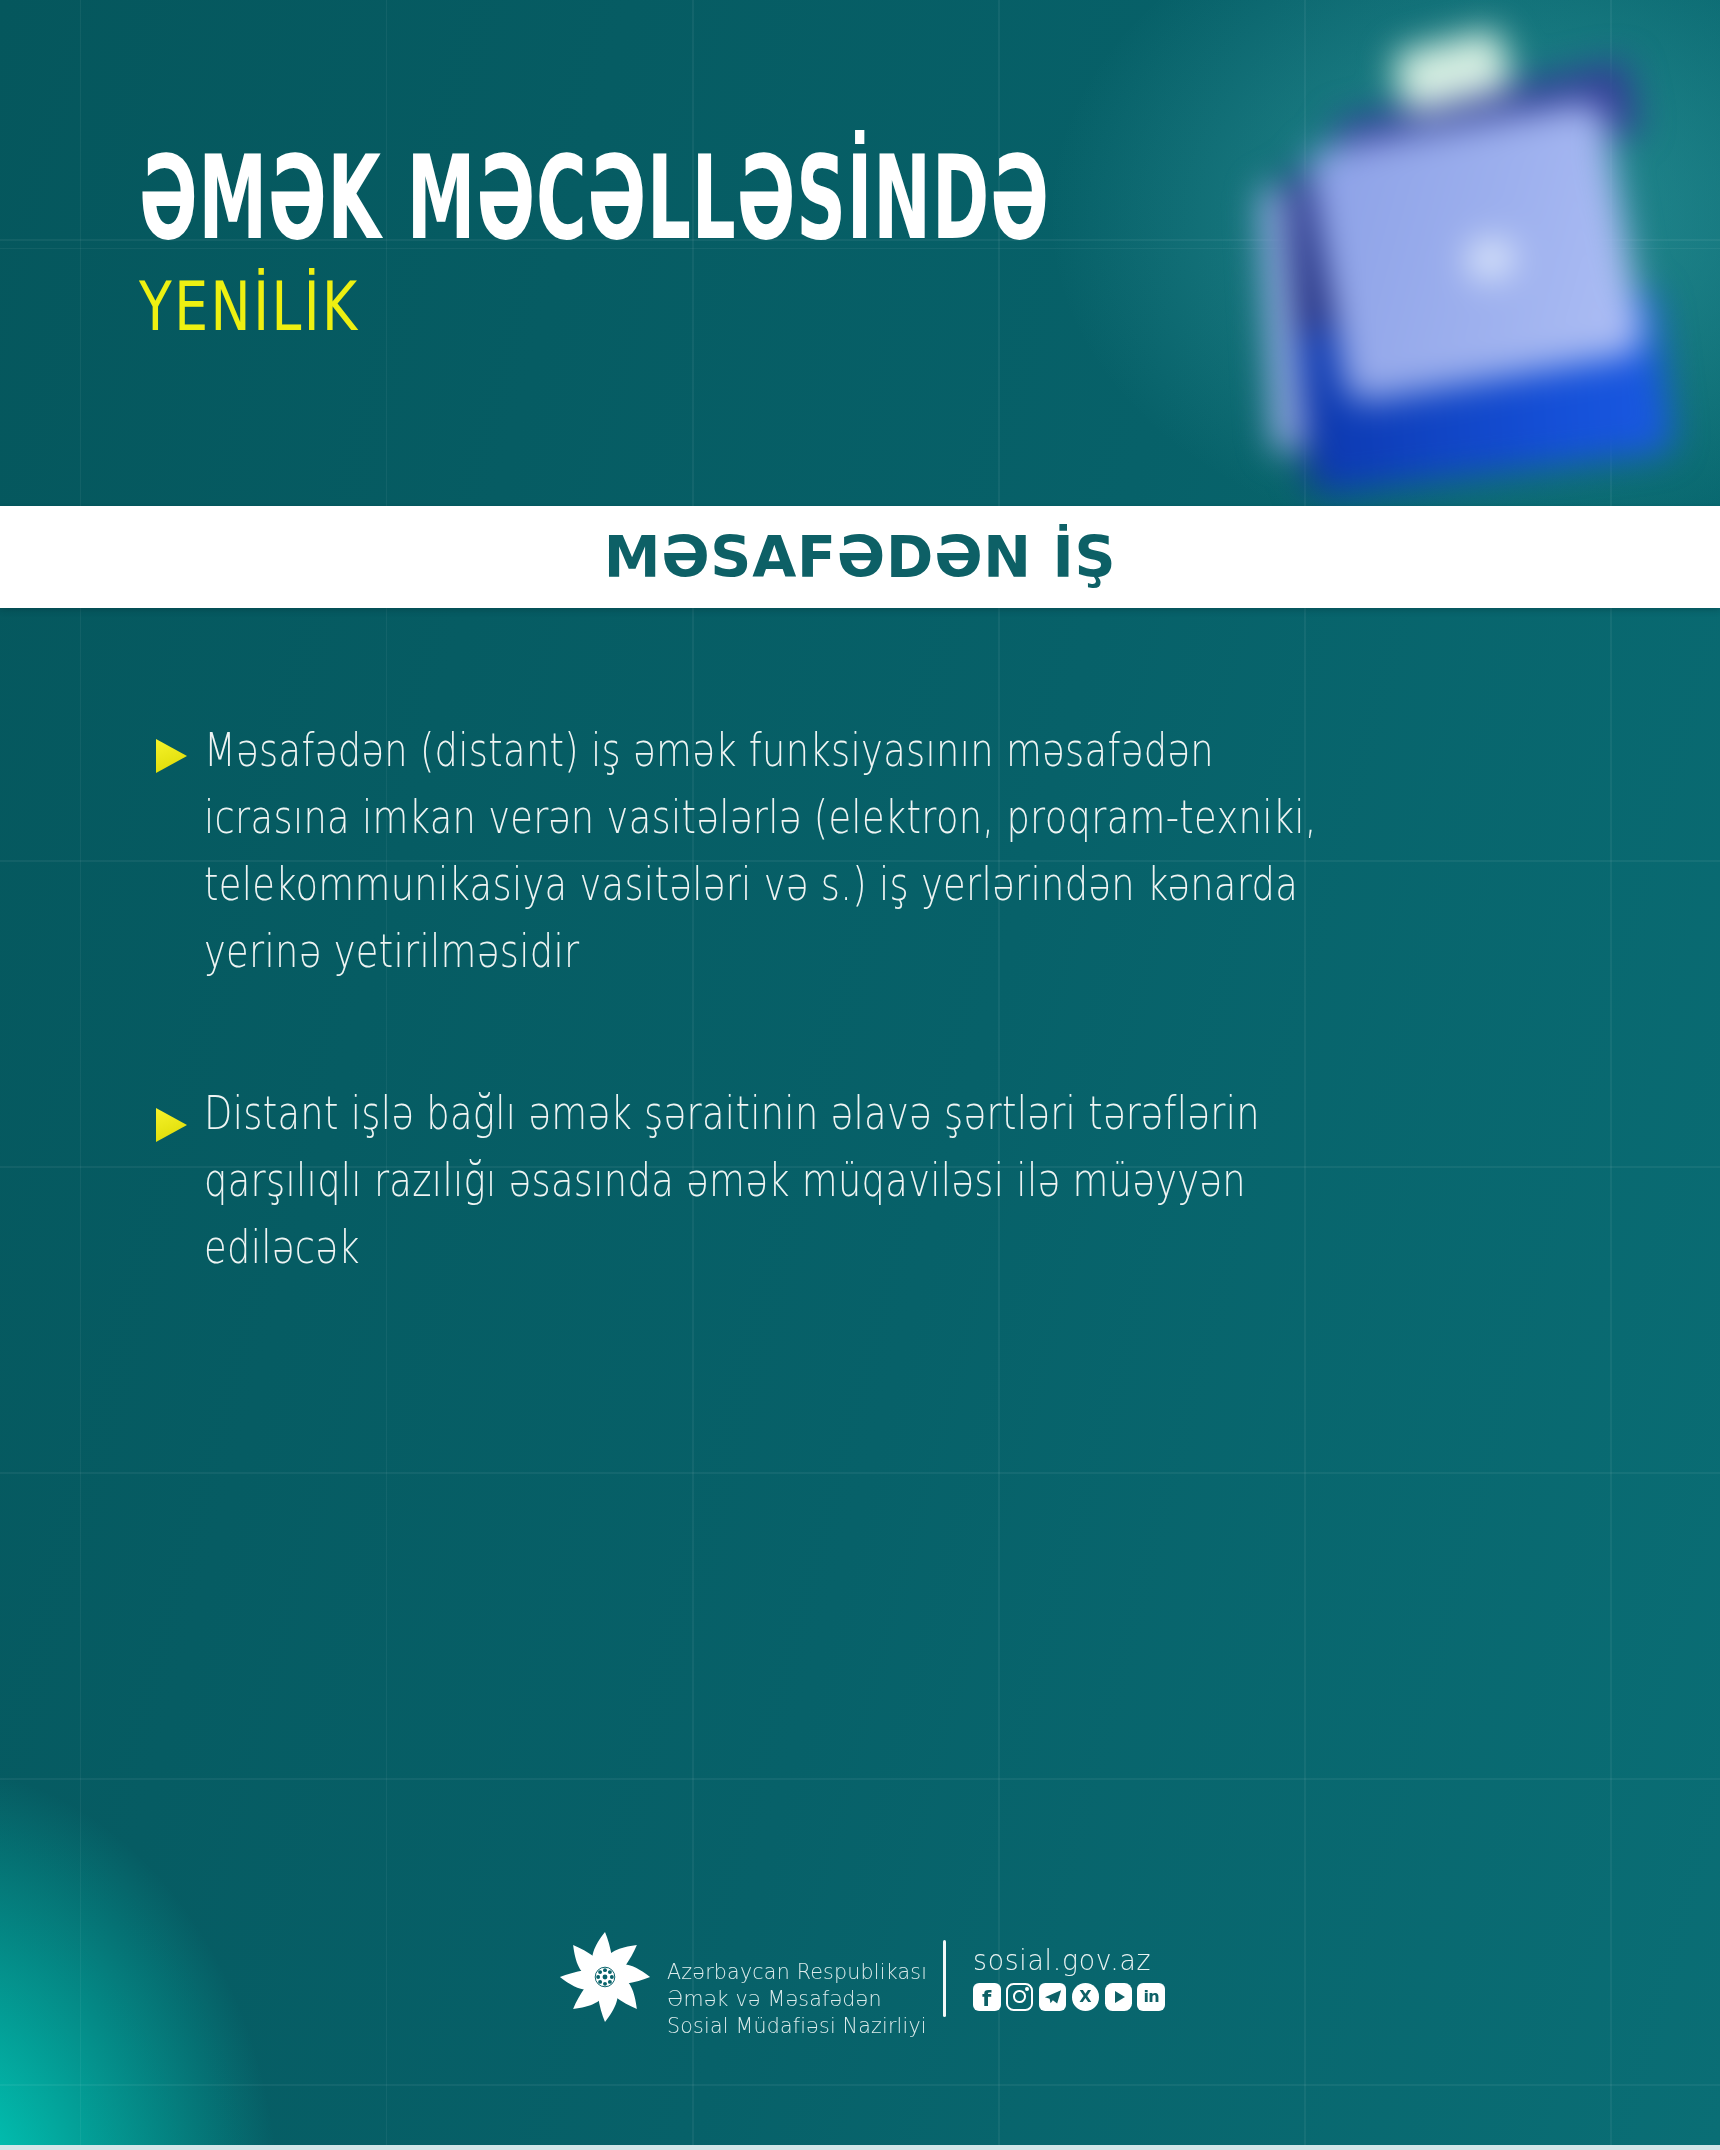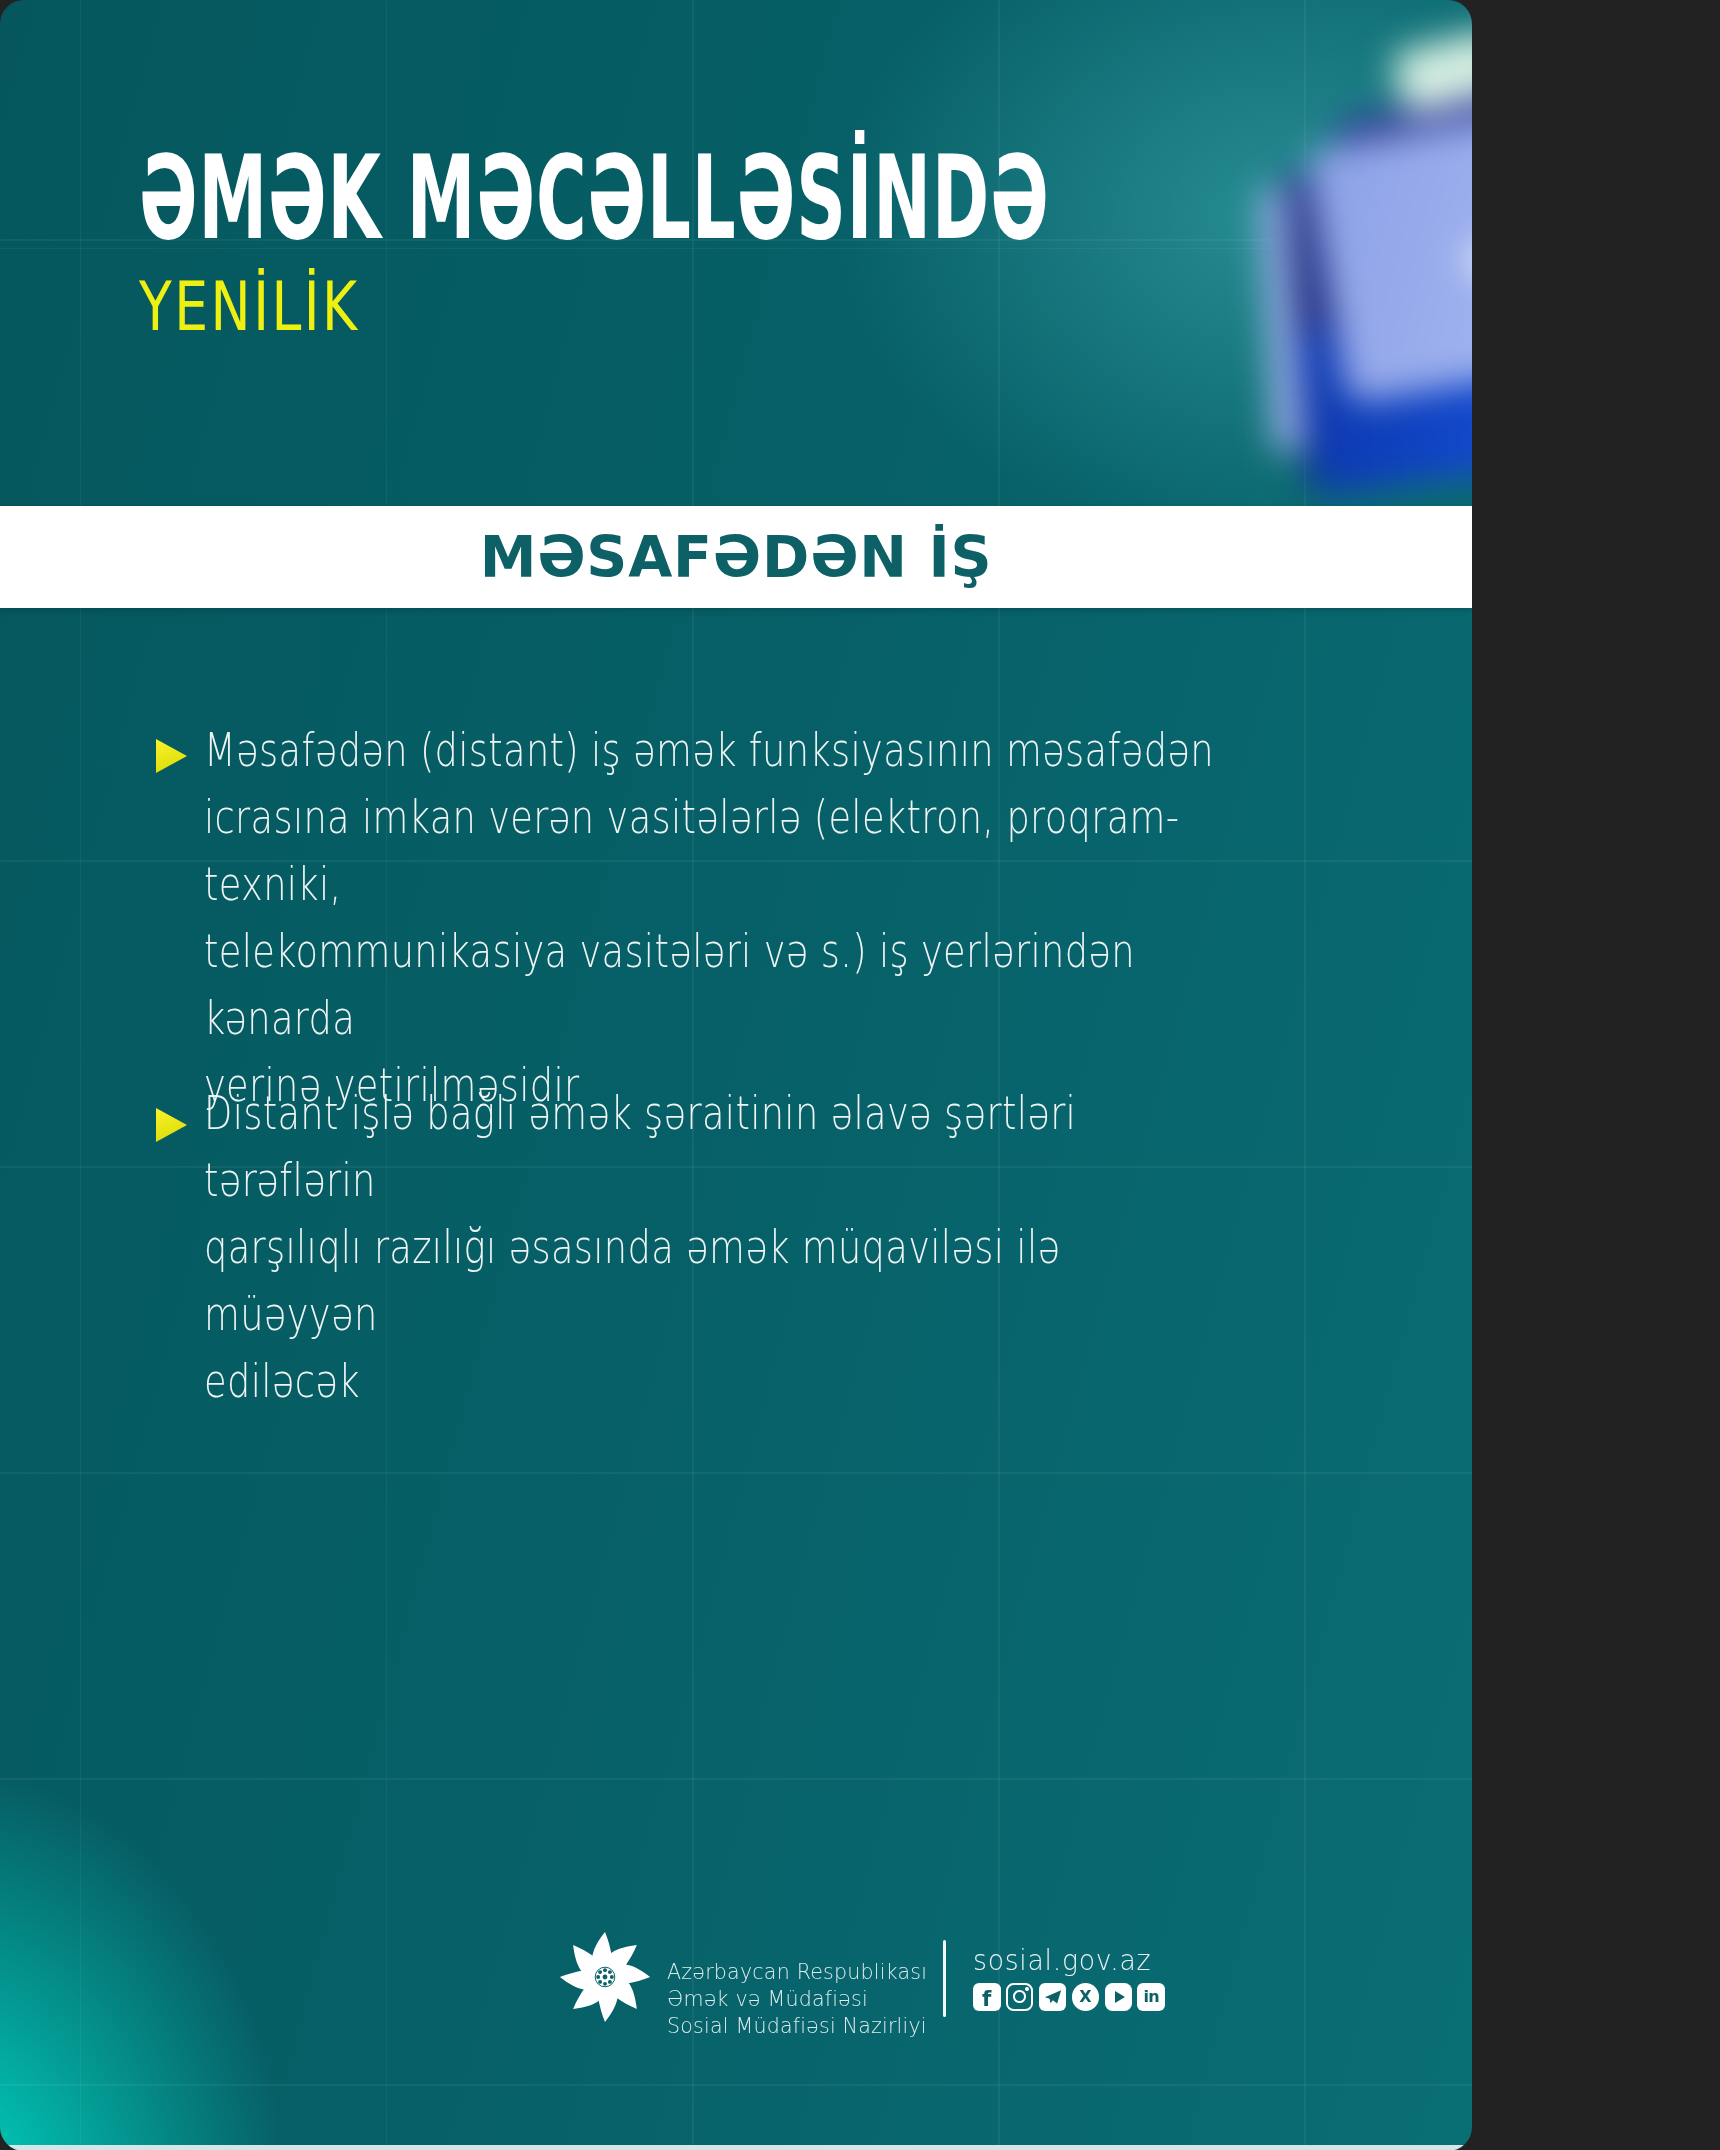--- a/index.html
+++ b/index.html
@@ -1,25 +1,24 @@
 <!DOCTYPE html>
 <html style="font-size:12.2px"><head>
 <meta charset="utf-8">
 <style>
   html,body { margin:0; padding:0; background:#222; }
   .poster {
     position:relative;
-    width:1472px; height:2151px;
+    width:1720px; height:2151px;
     overflow:hidden;
     font-family:"DejaVu Sans", sans-serif;
     background:
       radial-gradient(658px 489px at 87% 10%, rgba(84,198,203,0.42), rgba(84,198,203,0) 68%),
       radial-gradient(581px 749px at -4% 103%, rgba(0,226,203,0.95) 0%, rgba(0,226,203,0) 60%),
       linear-gradient(105deg, #05575d 0%, #076169 55%, #0a6e75 100%);
-    border-radius: 24px;
   }
   .grid-overlay {
     position:absolute; inset:0;
     background-image:
       repeating-linear-gradient(to right,  rgba(255,255,255,0.05) 0 1.5px, rgba(255,255,255,0) 1.5px 306px),
       repeating-linear-gradient(to bottom, rgba(255,255,255,0.05) 0 1.5px, rgba(255,255,255,0) 1.5px 306px);
     background-position:80px 248px, 80px 248px;
     pointer-events:none;
   }
 
@@ -172,21 +171,21 @@
       <circle cx="100" cy="114" r="4"></circle>
       <circle cx="90" cy="110" r="4"></circle>
       <circle cx="86" cy="100" r="4"></circle>
       <circle cx="90" cy="90" r="4"></circle>
       <circle cx="100" cy="100" r="20" fill="none" stroke="#07626a" stroke-width="2"></circle>
     </g>
   </svg>
 
   <div class="org-lines">
     <span>Azərbaycan Respublikası</span>
-    <span>Əmək və Müdafiəsi</span>
+    <span>Əmək və Məsafədən</span>
     <span>Sosial Müdafiəsi Nazirliyi</span>
   </div>
 
   <div class="footer-divider"></div>
 
   <div class="website">sosial.gov.az</div>
 
   <div class="social-row">
     <div class="si si-fb">
       <span class="si-glyph">f</span>

